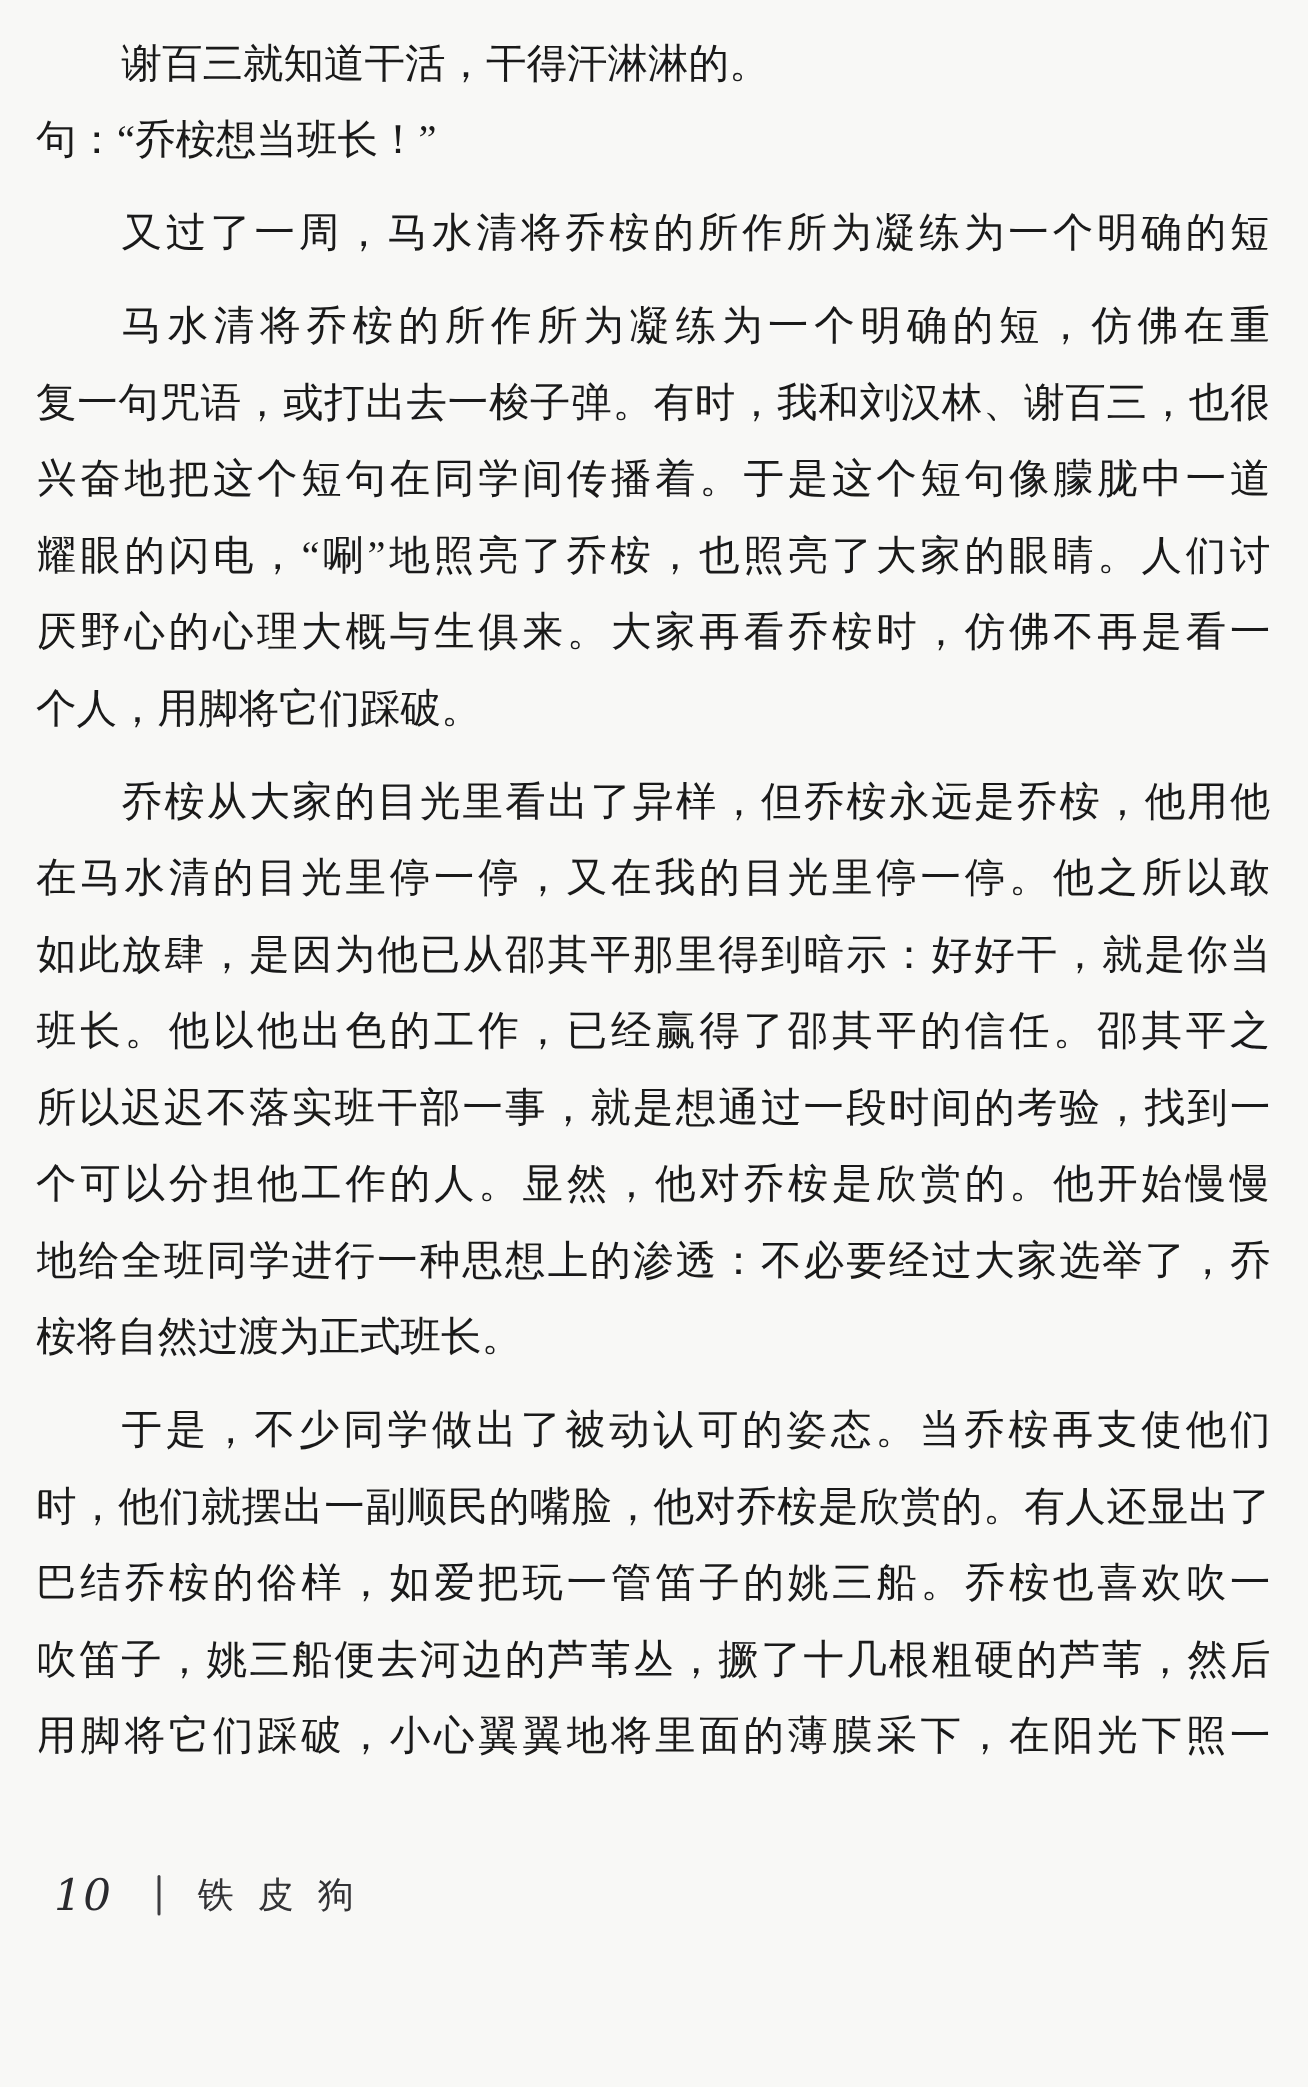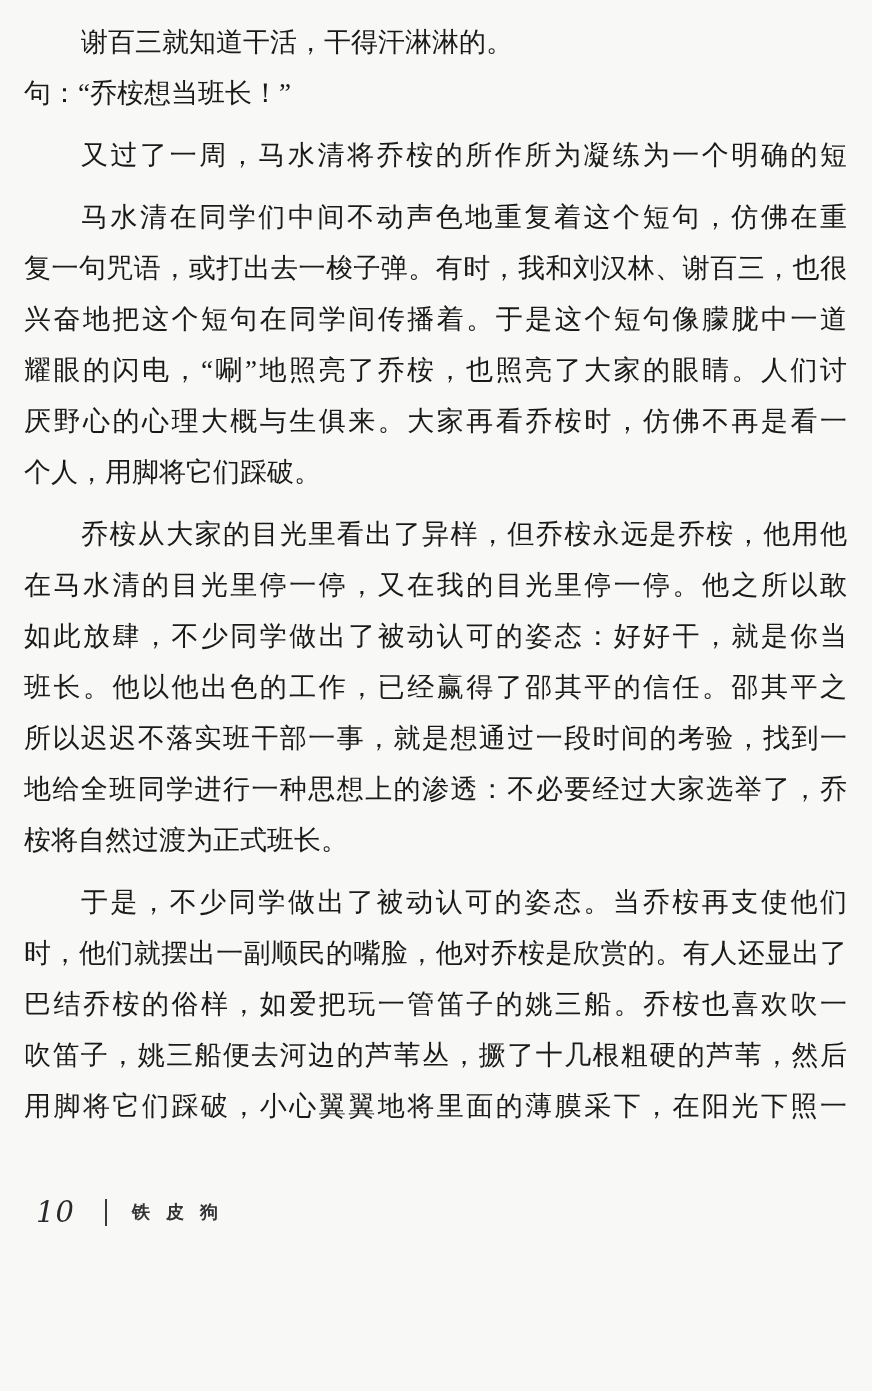--- a/index.html
+++ b/index.html
@@ -1,15 +1,15 @@
 <!DOCTYPE html>
 <html><head>
 <meta charset="utf-8">
 <style>
-  * { margin: 0; padding: 0; box-sizing: border-box; }
+  * { margin: 0; padding: 0; box-sizing: border-box; border-radius: 32px; }
   html, body { width: 872px; height: 1391px; }
   body {
     background: #f8f8f6;
     font-family: "Liberation Serif", "DejaVu Serif", serif;
     color: #1a1a1a;
     overflow: hidden;
   }
   .page {
     width: 872px;
     height: 1391px;
@@ -47,45 +47,46 @@
     color: #2a2a2e;
     letter-spacing: 1px;
   }
   .separator {
     width: 2px;
     height: 27px;
     background: #3c3c40;
     margin: 0 25px 0 30px;
   }
   .book-title {
-    font-size: 18px;
+    font-size: 24px;
     letter-spacing: 16px;
     color: #333336;
-    font-weight: 700;
+    font-weight: 400;
   }
 </style>
 </head>
 <body>
 
 <div class="page">
   <div class="body-text" id="body-text">
       <div class="line no-fill indent">谢百三就知道干活，干得汗淋淋的。</div>
       <div class="line no-fill">句：“乔桉想当班长！”</div>
       <div class="line indent para-gap">又过了一周，马水清将乔桉的所作所为凝练为一个明确的短</div>
-      <div class="line indent para-gap">马水清在同学们中间不动声色地重复着这个短句，仿佛在重</div>
+      <div class="line indent para-gap">马水清将乔桉的所作所为凝练为一个明确的短，仿佛在重</div>
       <div class="line">复一句咒语，或打出去一梭子弹。有时，我和刘汉林、谢百三，也很</div>
       <div class="line">兴奋地把这个短句在同学间传播着。于是这个短句像朦胧中一道</div>
       <div class="line">耀眼的闪电，“唰”地照亮了乔桉，也照亮了大家的眼睛。人们讨</div>
       <div class="line">厌野心的心理大概与生俱来。大家再看乔桉时，仿佛不再是看一</div>
       <div class="line no-fill">个人，用脚将它们踩破。</div>
       <div class="line indent para-gap">乔桉从大家的目光里看出了异样，但乔桉永远是乔桉，他用他</div>
       <div class="line">在马水清的目光里停一停，又在我的目光里停一停。他之所以敢</div>
-      <div class="line">如此放肆，不少同学做出了被动认可的姿态：好好干，就是你当</div>
+      <div class="line">如此放肆，是因为他已从邵其平那里得到暗示：好好干，就是你当</div>
       <div class="line">班长。他以他出色的工作，已经赢得了邵其平的信任。邵其平之</div>
       <div class="line">所以迟迟不落实班干部一事，就是想通过一段时间的考验，找到一</div>
+      <div class="line">个可以分担他工作的人。显然，他对乔桉是欣赏的。他开始慢慢</div>
       <div class="line">地给全班同学进行一种思想上的渗透：不必要经过大家选举了，乔</div>
       <div class="line no-fill">桉将自然过渡为正式班长。</div>
       <div class="line indent para-gap">于是，不少同学做出了被动认可的姿态。当乔桉再支使他们</div>
       <div class="line">时，他们就摆出一副顺民的嘴脸，他对乔桉是欣赏的。有人还显出了</div>
       <div class="line">巴结乔桉的俗样，如爱把玩一管笛子的姚三船。乔桉也喜欢吹一</div>
       <div class="line">吹笛子，姚三船便去河边的芦苇丛，撅了十几根粗硬的芦苇，然后</div>
       <div class="line">用脚将它们踩破，小心翼翼地将里面的薄膜采下，在阳光下照一</div>
     </div>
   <div class="footer">
     <span class="page-number">10</span>

